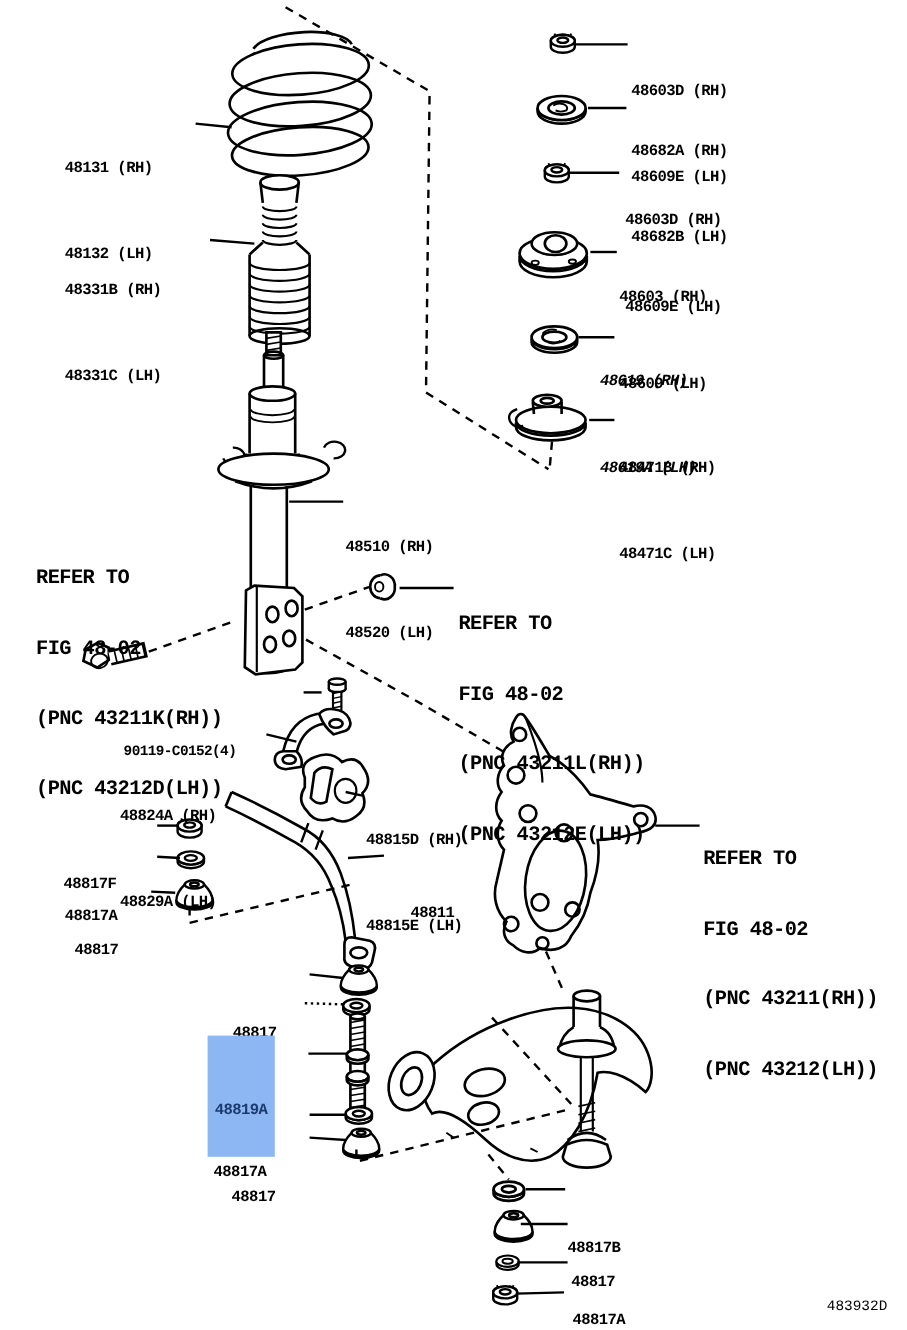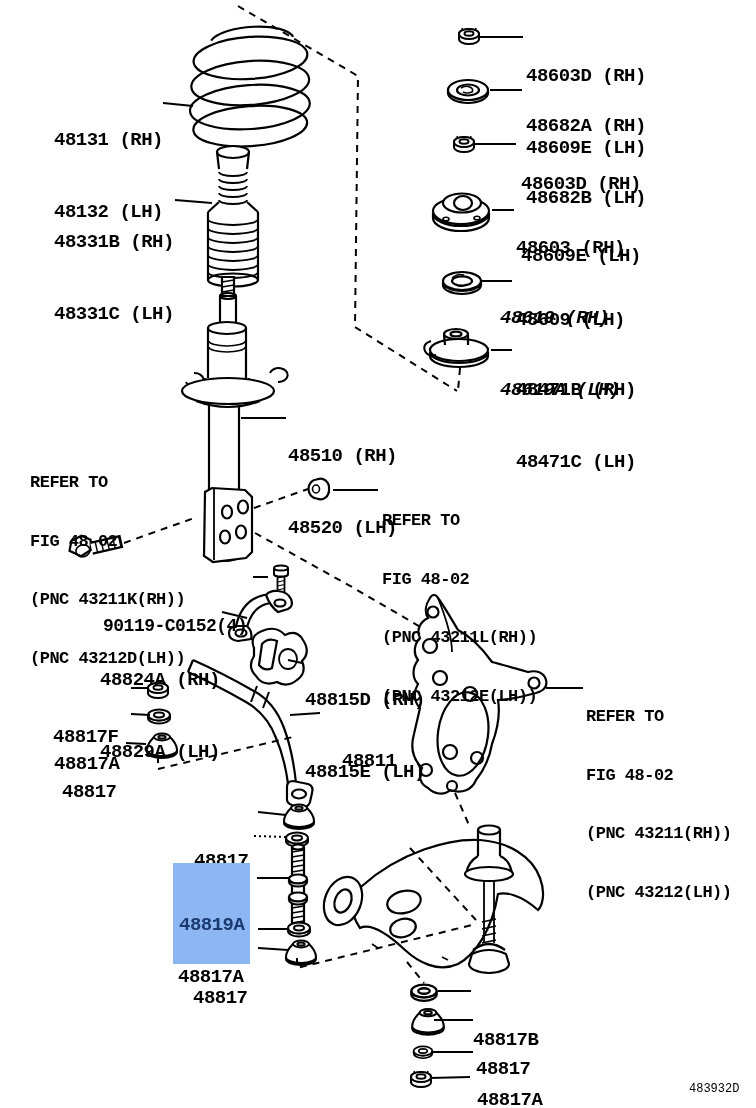--- a/index.html
+++ b/index.html
@@ -1,19 +1,19 @@
 <!DOCTYPE html>
 <html><head>
 <meta charset="utf-8">
 <style>
   html,body{margin:0;padding:0;background:#fff;}
   #stage{position:relative;width:756px;height:1108px;background:#fff;overflow:hidden;
          font-family:"Liberation Mono","DejaVu Sans Mono",monospace;}
   #art{position:absolute;left:0;top:0;}
-  .lbl{position:absolute;font-weight:bold;font-size:19px;line-height:24px;
+  .lbl{position:absolute;font-weight:bold;font-size:13px;line-height:24px;
        letter-spacing:-0.5px;color:#000;white-space:pre;}
   .ref{position:absolute;font-weight:bold;font-size:17px;line-height:19.5px;
        letter-spacing:-0.5px;color:#000;white-space:pre;}
   .code{position:absolute;font-weight:normal;font-size:12px;color:#000;}
   .hl{background:#8db7f2;color:#1a3a70;padding:2px 6px 3px 6px;}
 </style>
 </head>
 <body>
 
 <div id="stage">
@@ -318,21 +318,21 @@
   <div>FIG 48-02</div>
   <div>(PNC 43211K(RH))</div>
   <div>(PNC 43212D(LH))</div>
 </div>
 <div class="ref" style="left:382px;top:472px;">
   <div>REFER TO</div>
   <div>FIG 48-02</div>
   <div>(PNC 43211L(RH))</div>
   <div>(PNC 43212E(LH))</div>
 </div>
-<div class="lbl" style="left:103px;top:566px;font-size:18px;">
+<div class="lbl" style="left:103px;top:566px;font-size:12px;">
   <div>90119-C0152(4)</div>
 </div>
 <div class="lbl" style="left:100px;top:620px;">
   <div>48824A (RH)</div>
   <div>48829A (LH)</div>
 </div>
 <div class="lbl" style="left:305px;top:640px;">
   <div>48815D (RH)</div>
   <div>48815E (LH)</div>
 </div>

